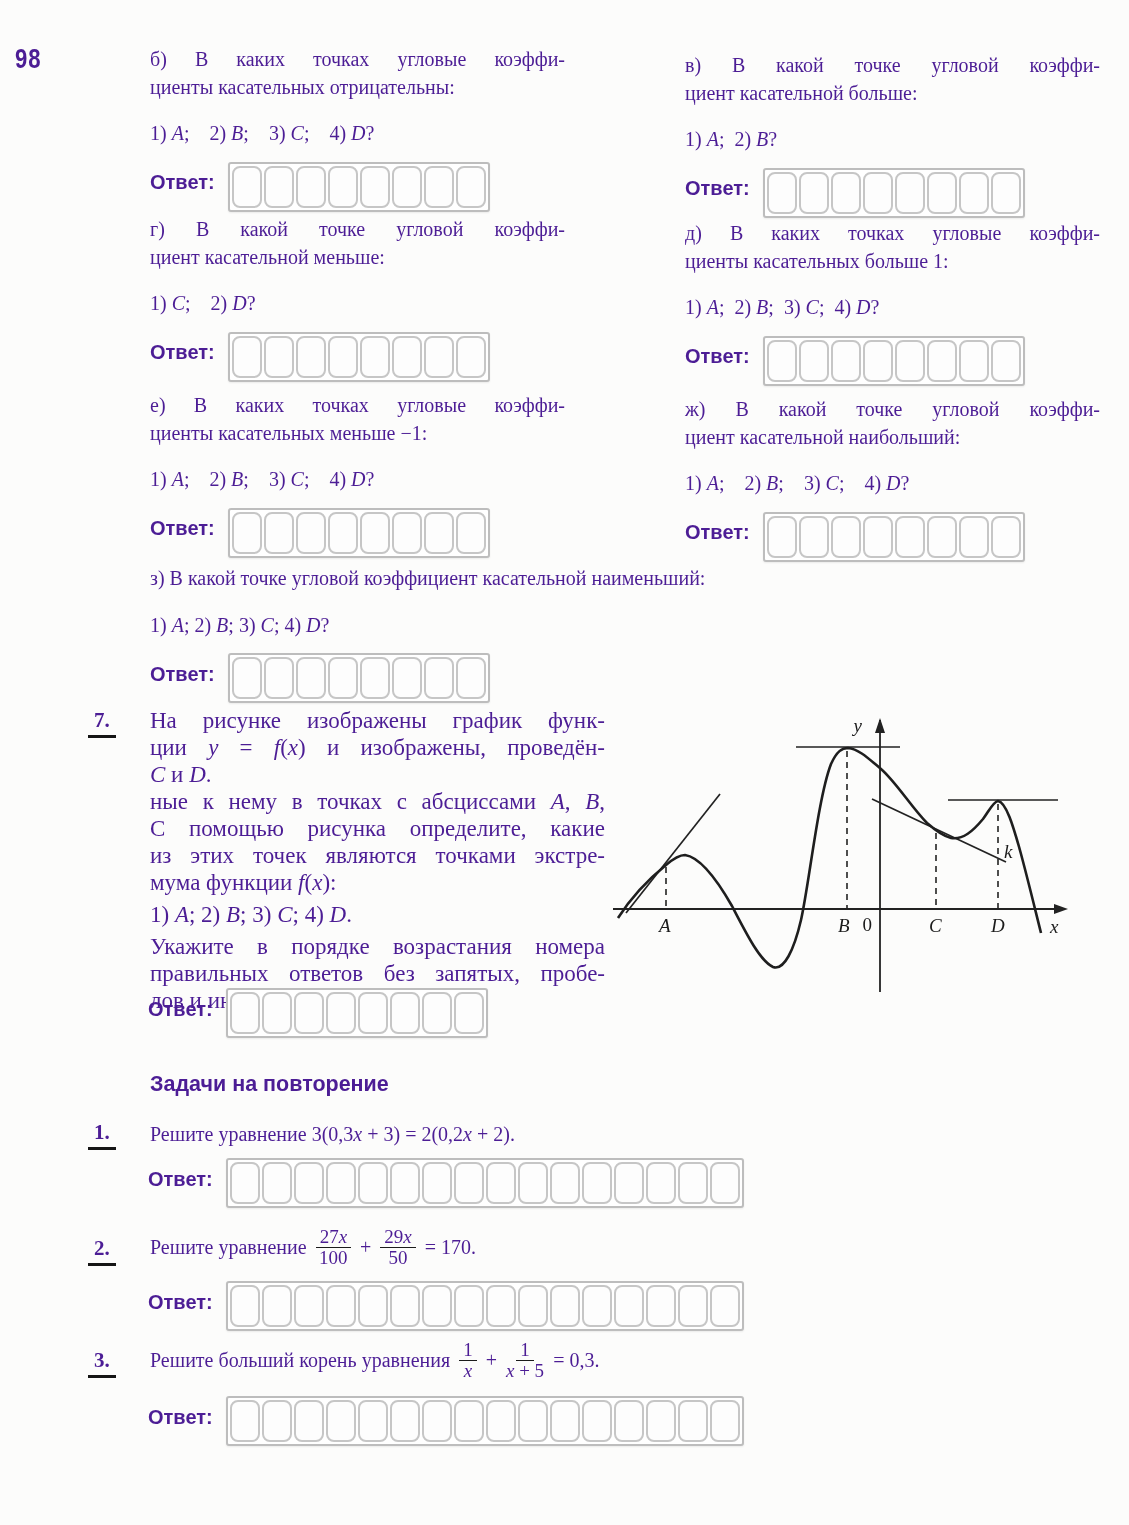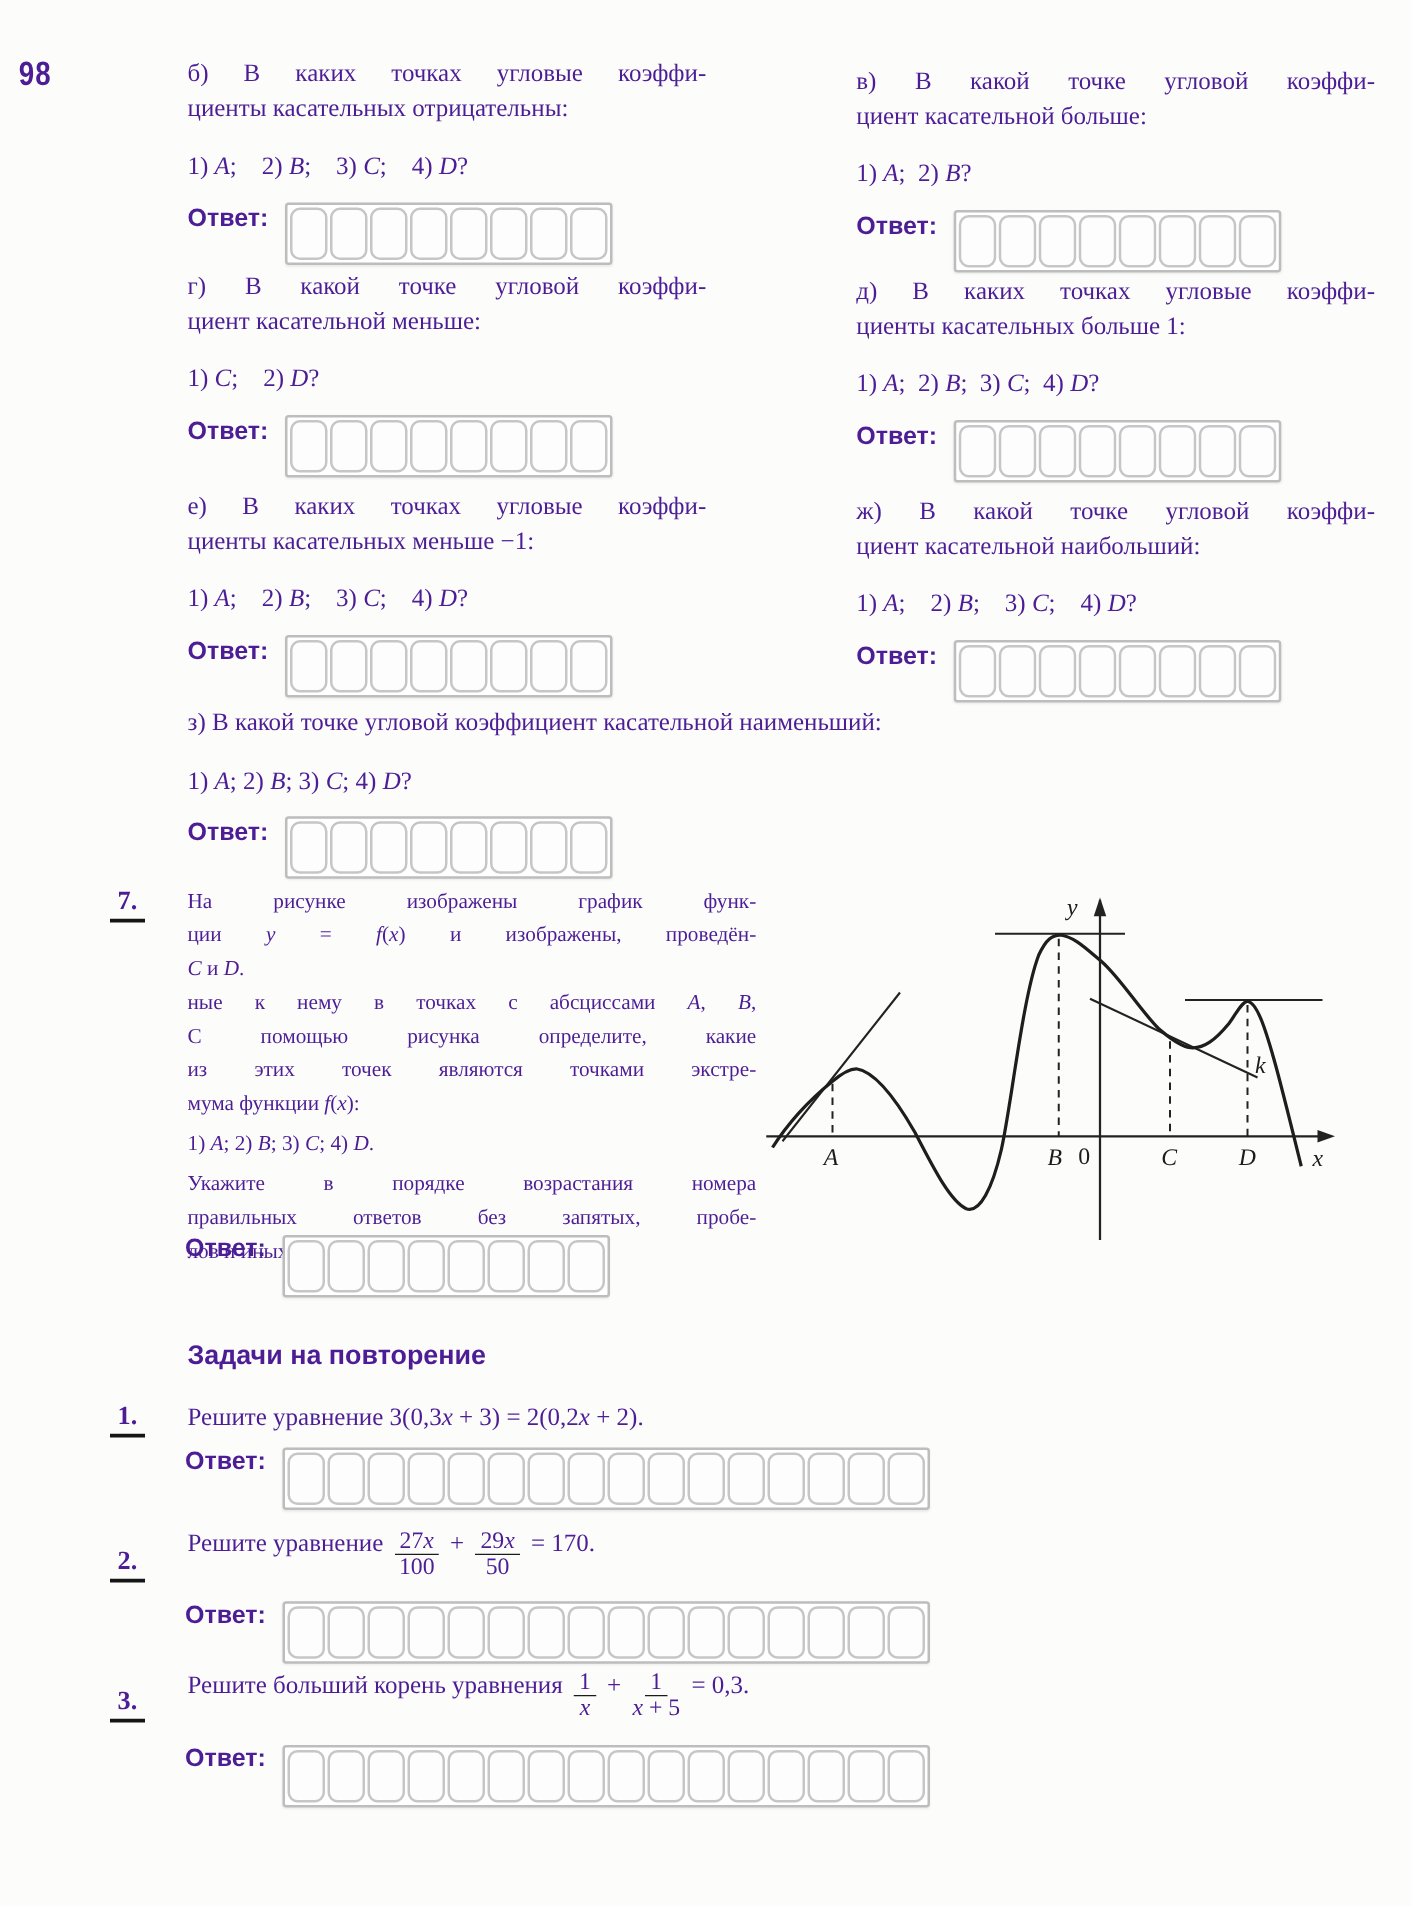--- a/index.html
+++ b/index.html
@@ -20,21 +20,21 @@
     transform:scaleX(.82);transform-origin:left top;
   }
   
   .q{width:415px;font-size:20px;line-height:27.5px;}
   .q.wide{width:910px;}
   .qline{min-height:27px;}
   .just{text-align:justify;text-align-last:justify;}
   .qopts{margin-top:19px;white-space:pre-wrap;min-height:27px;}
   .it{font-style:italic;}
   
-  .ansrow{display:flex;align-items:flex-start;gap:13px;margin-top:14px;}
+  .ansrow{display:flex;align-items:center;gap:13px;margin-top:14px;}
   .anslabel{
     font-family:"Liberation Sans", sans-serif;
     font-weight:bold;font-size:20px;
     padding-bottom:7px;white-space:nowrap;
   }
   .ansbox{
     display:inline-flex;
     border:2px solid #bdbdbd;border-radius:3px;
     padding:1px;background:#fff;
     box-shadow:0 1px 2px rgba(0,0,0,0.07);
@@ -44,29 +44,29 @@
     border:2px solid #c6c6c6;border-radius:8px;margin:1px;
     background:#fdfdfd;
   }
   
   .tasknum{
     font-weight:bold;font-size:21px;
     border-bottom:3px solid #151515;
     padding:0 6px 2px 6px;
   }
   
-  .t7{width:455px;font-size:17px;line-height:22.8px;}
+  .t7{width:455px;font-size:23px;line-height:22.8px;}
   .t7 .qopts{margin:5px 0 5px 0;}
   
   .revhead{
     font-family:Liberation Sans, sans-serif;
     font-weight:bold;font-size:21.5px;
   }
   .revtext{font-size:20px;white-space:pre-wrap;}
-  .eq{display:flex;gap:9px;font-size:20px;white-space:pre;}
+  .eq{display:flex;align-items:center;gap:9px;font-size:20px;white-space:pre;}
   .frac{
     display:inline-flex;flex-direction:column;align-items:center;
     font-size:19px;line-height:18px;vertical-align:middle;
   }
   .fnum{padding:0 4px 1px 4px;border-bottom:1.7px solid #1b1b1b;}
   .fden{padding-top:1px;}
   
   .graphwrap{width:505px;height:335px;}
   svg text{font-family:"Liberation Serif", serif;font-style:italic;font-size:19px;fill:#1b1b1b;}
   svg text.upright{font-style:normal;}

